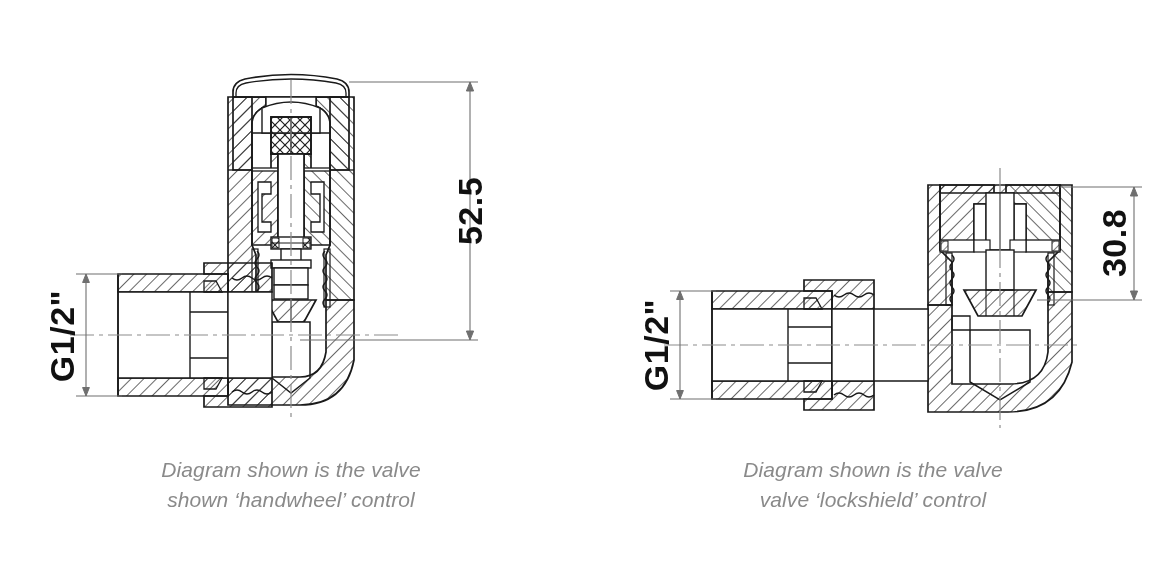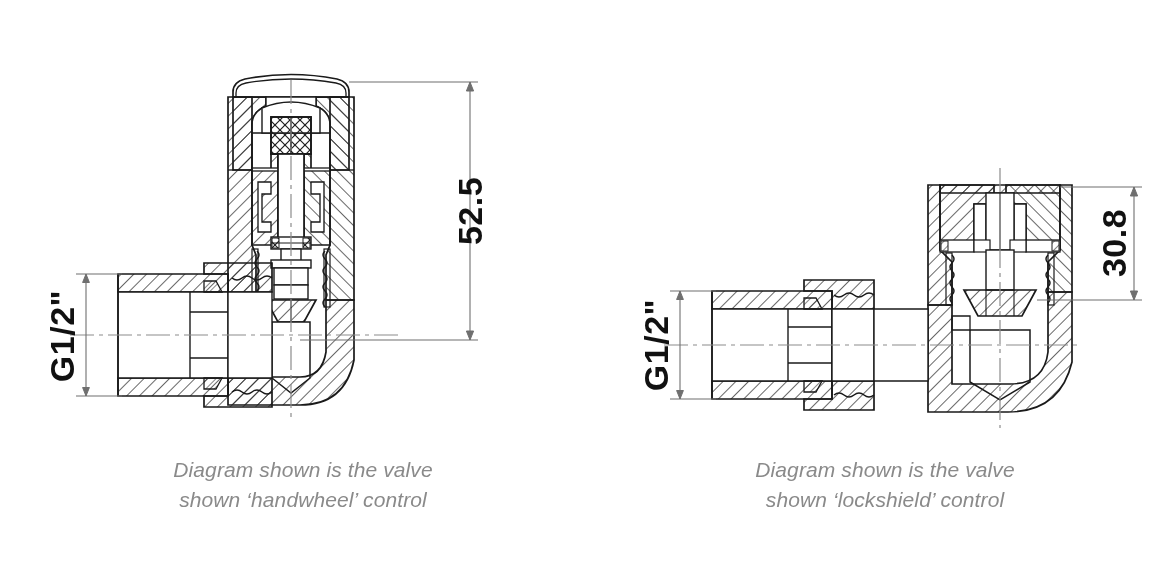--- a/index.html
+++ b/index.html
@@ -30,21 +30,21 @@
   #panel-right { left: 582px; width: 582px; }
 
   .diagram-svg {
     position: absolute;
     top: 0; left: 0;
   }
 
   .caption {
     position: absolute;
     width: 582px;
-    left: 12px;
+    left: 0;
     text-align: center;
     color: #8a8a8a;
     font-family: "Liberation Sans", sans-serif;
     font-style: italic;
     font-size: 21px;
     line-height: 30px;
     letter-spacing: 0.1px;
     white-space: nowrap;
   }
   #caption-left  { top: 455px; }
@@ -315,17 +315,17 @@
         <line x1="88" y1="399" x2="134" y2="399" stroke-width="1.1"></line>
         <line x1="98" y1="291" x2="98" y2="399" stroke-width="1.1"></line>
         <path d="M98,291 l-3.4,8.5 l6.8,0 Z"></path>
         <path d="M98,399 l-3.4,-8.5 l6.8,0 Z"></path>
       </g>
       <text x="74" y="345" transform="rotate(-90 74 345)" text-anchor="middle" dominant-baseline="central" font-family="Liberation Sans, sans-serif" font-size="34" font-weight="bold" fill="#111111" letter-spacing="0.5">G1/2"</text>
     </svg>
 
     <div class="caption" id="caption-right">
       <span class="caption-line">Diagram shown is the valve</span>
-      <span class="caption-line">shown ‘lockshield’ control</span>
+      <span class="caption-line">valve ‘lockshield’ control</span>
     </div>
   </div>
 
 </div>
 
 </body></html>

